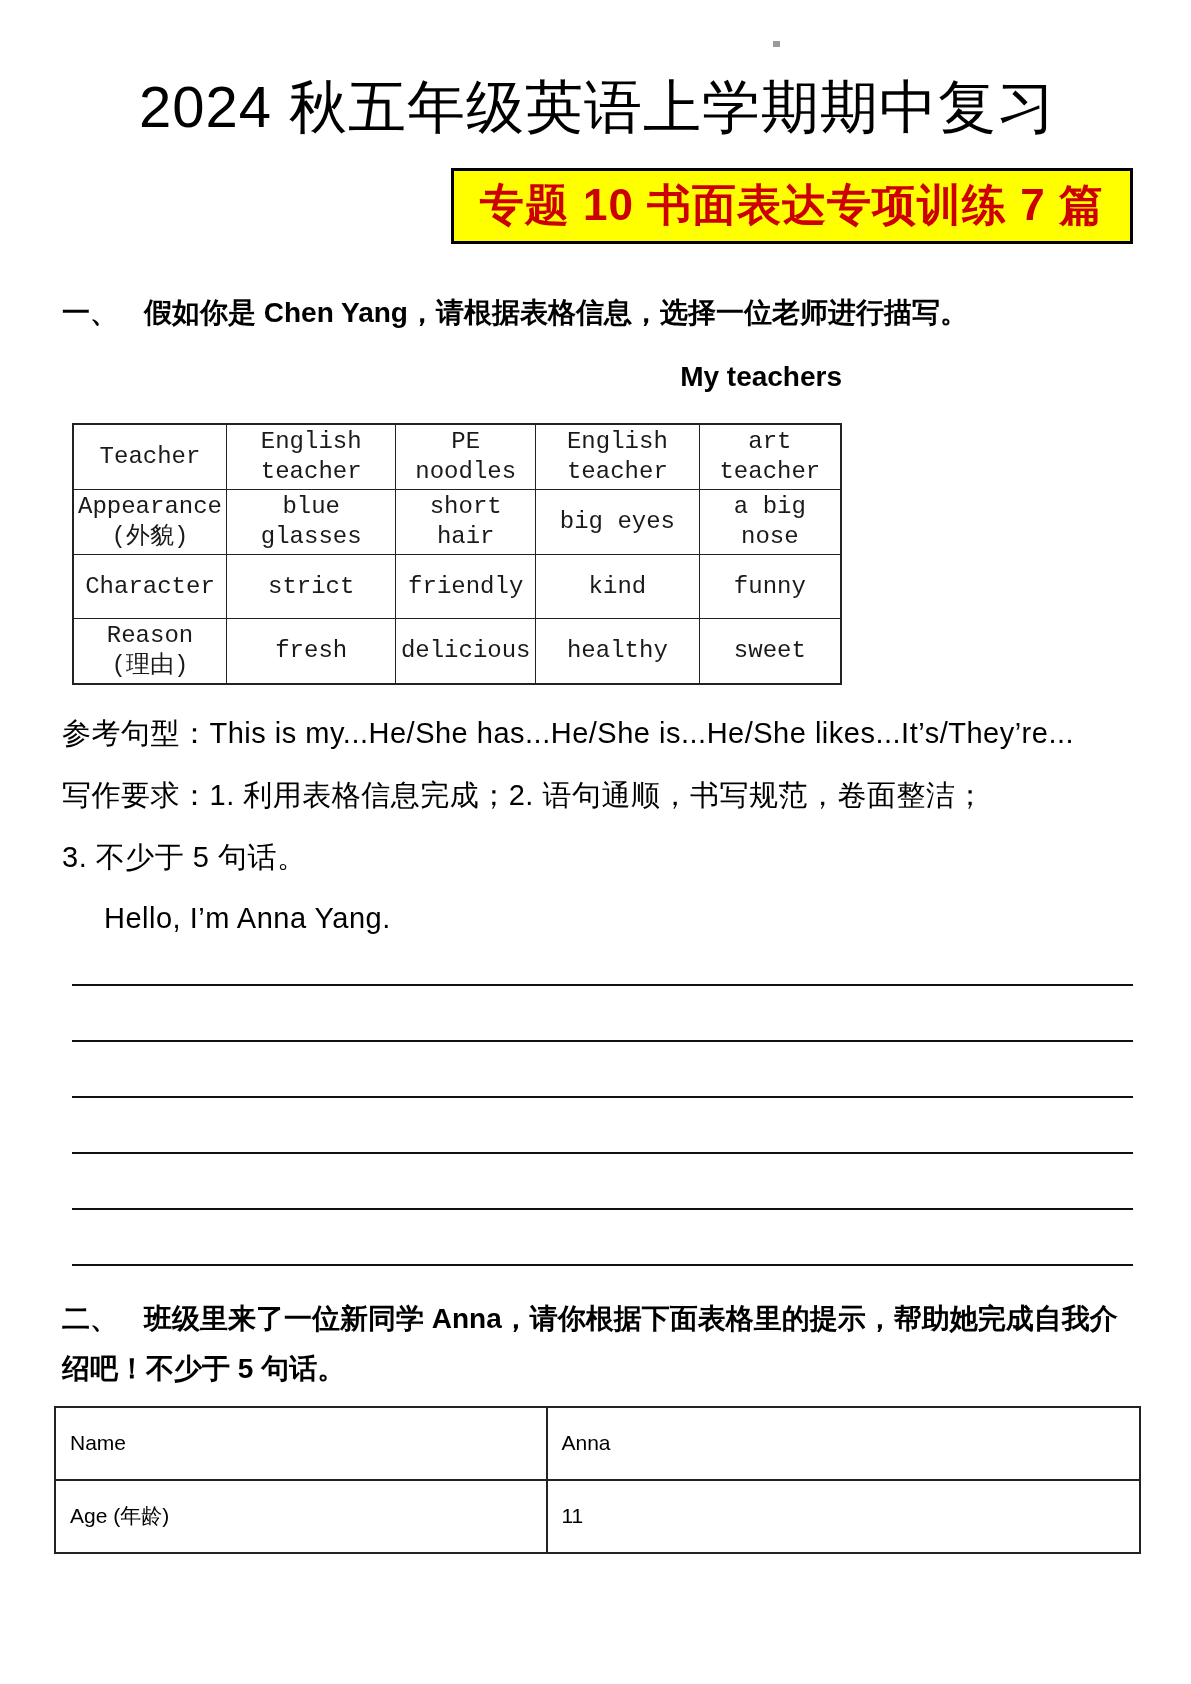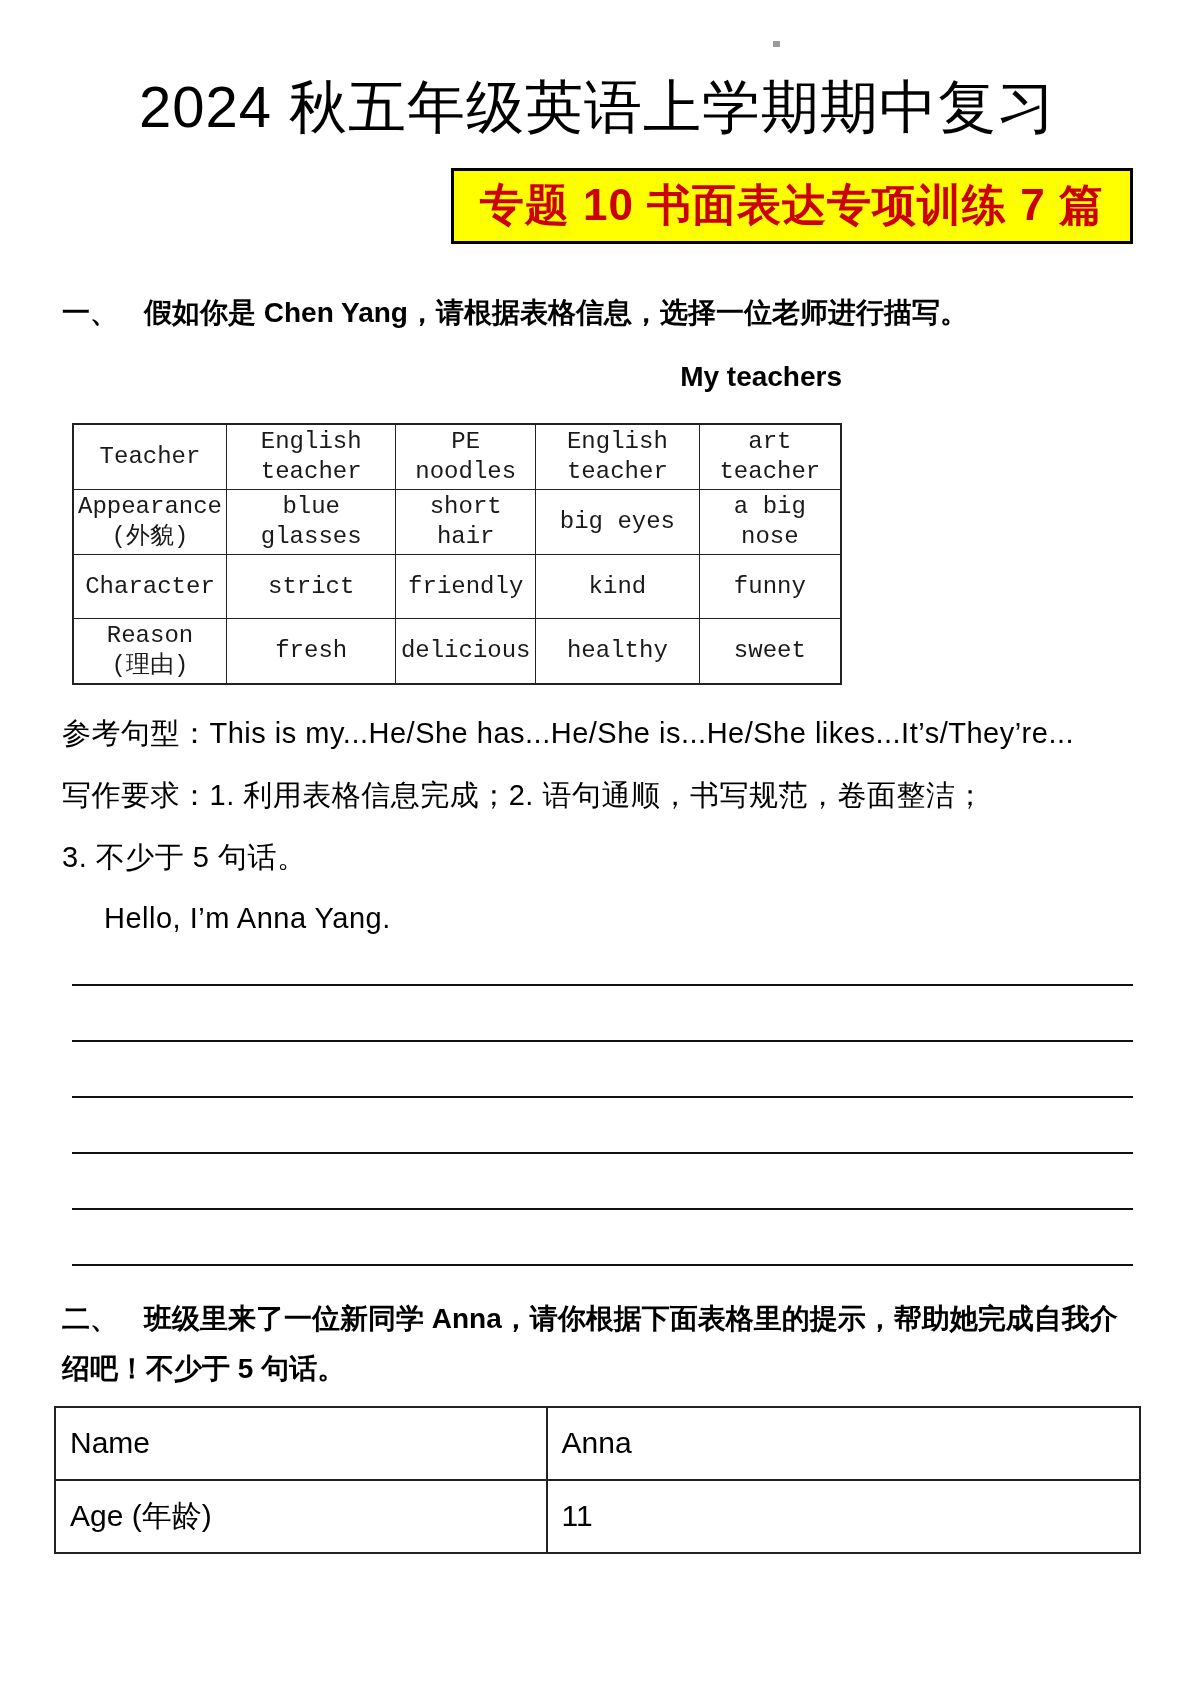--- a/index.html
+++ b/index.html
@@ -94,21 +94,21 @@
     width: 1061px;
   }
   .blank-line:first-child { margin-top: 46px; }
 
   .sec2-heading { margin-top: 28px; line-height: 1.78; }
 
   table.info {
     margin: 12px 0 0 -8px;
     width: 1087px;
     border-collapse: collapse;
-    font-size: 30px;
+    font-size: 21px;
     border-radius: 21px;
   }
   table.info td {
     border: 2px solid #222;
     height: 73px;
     vertical-align: middle;
     padding-left: 14px;
     font-weight: 400;
   }
 

